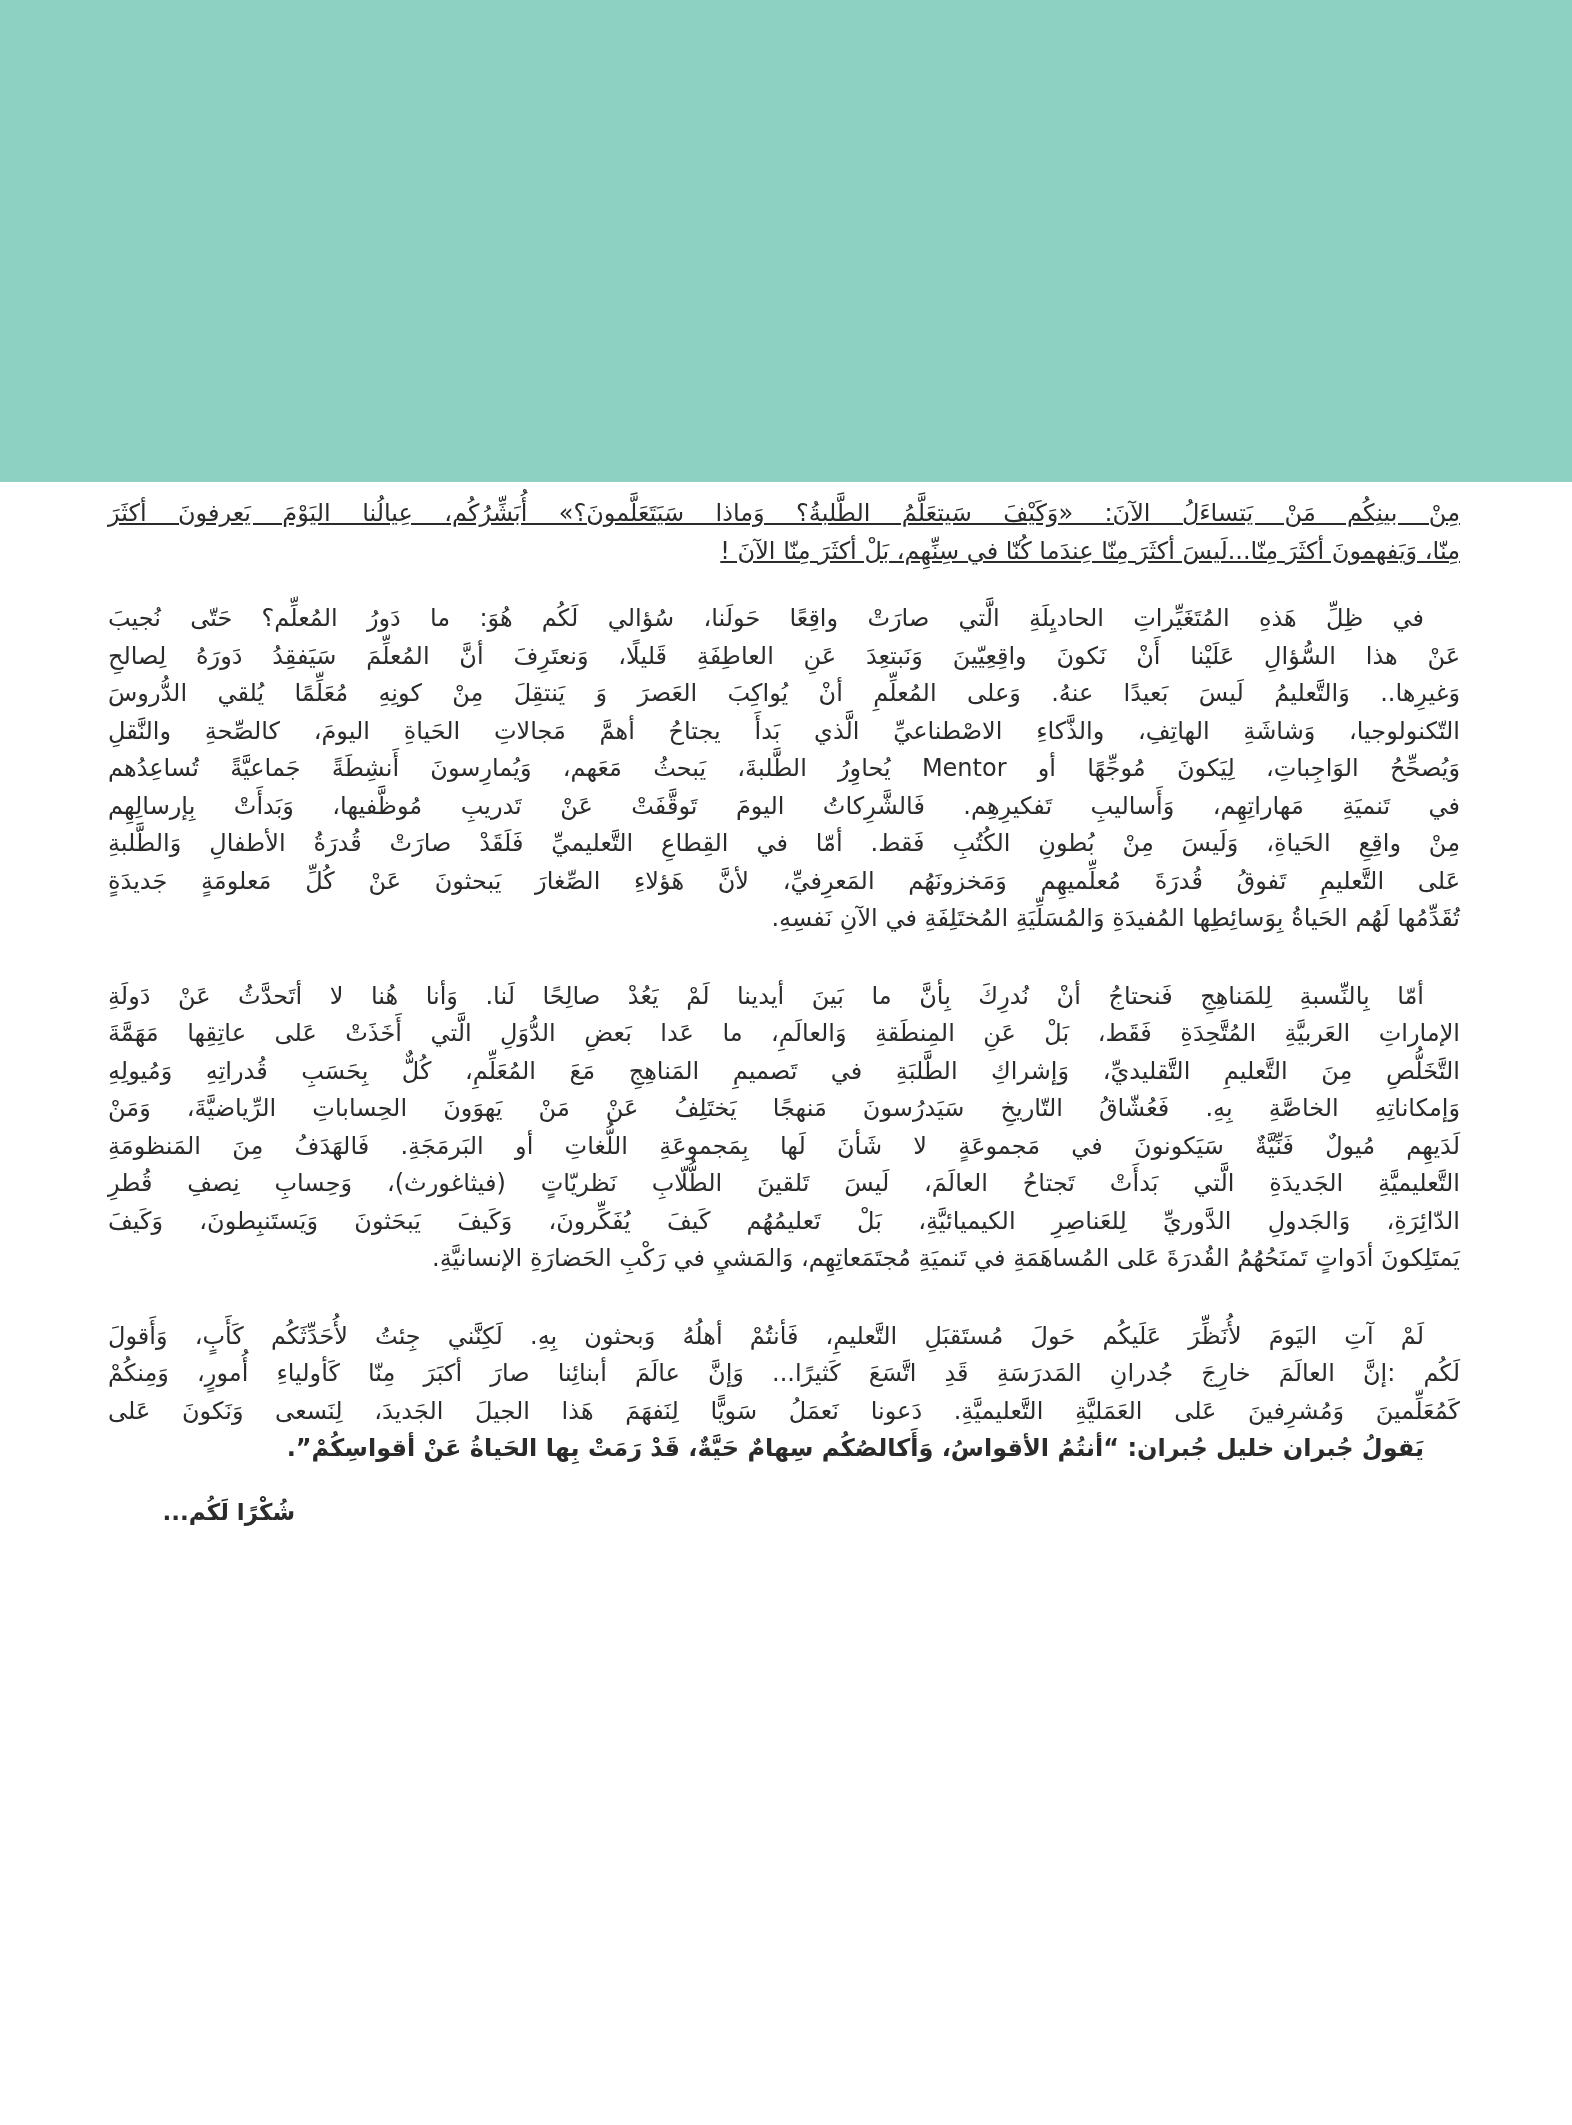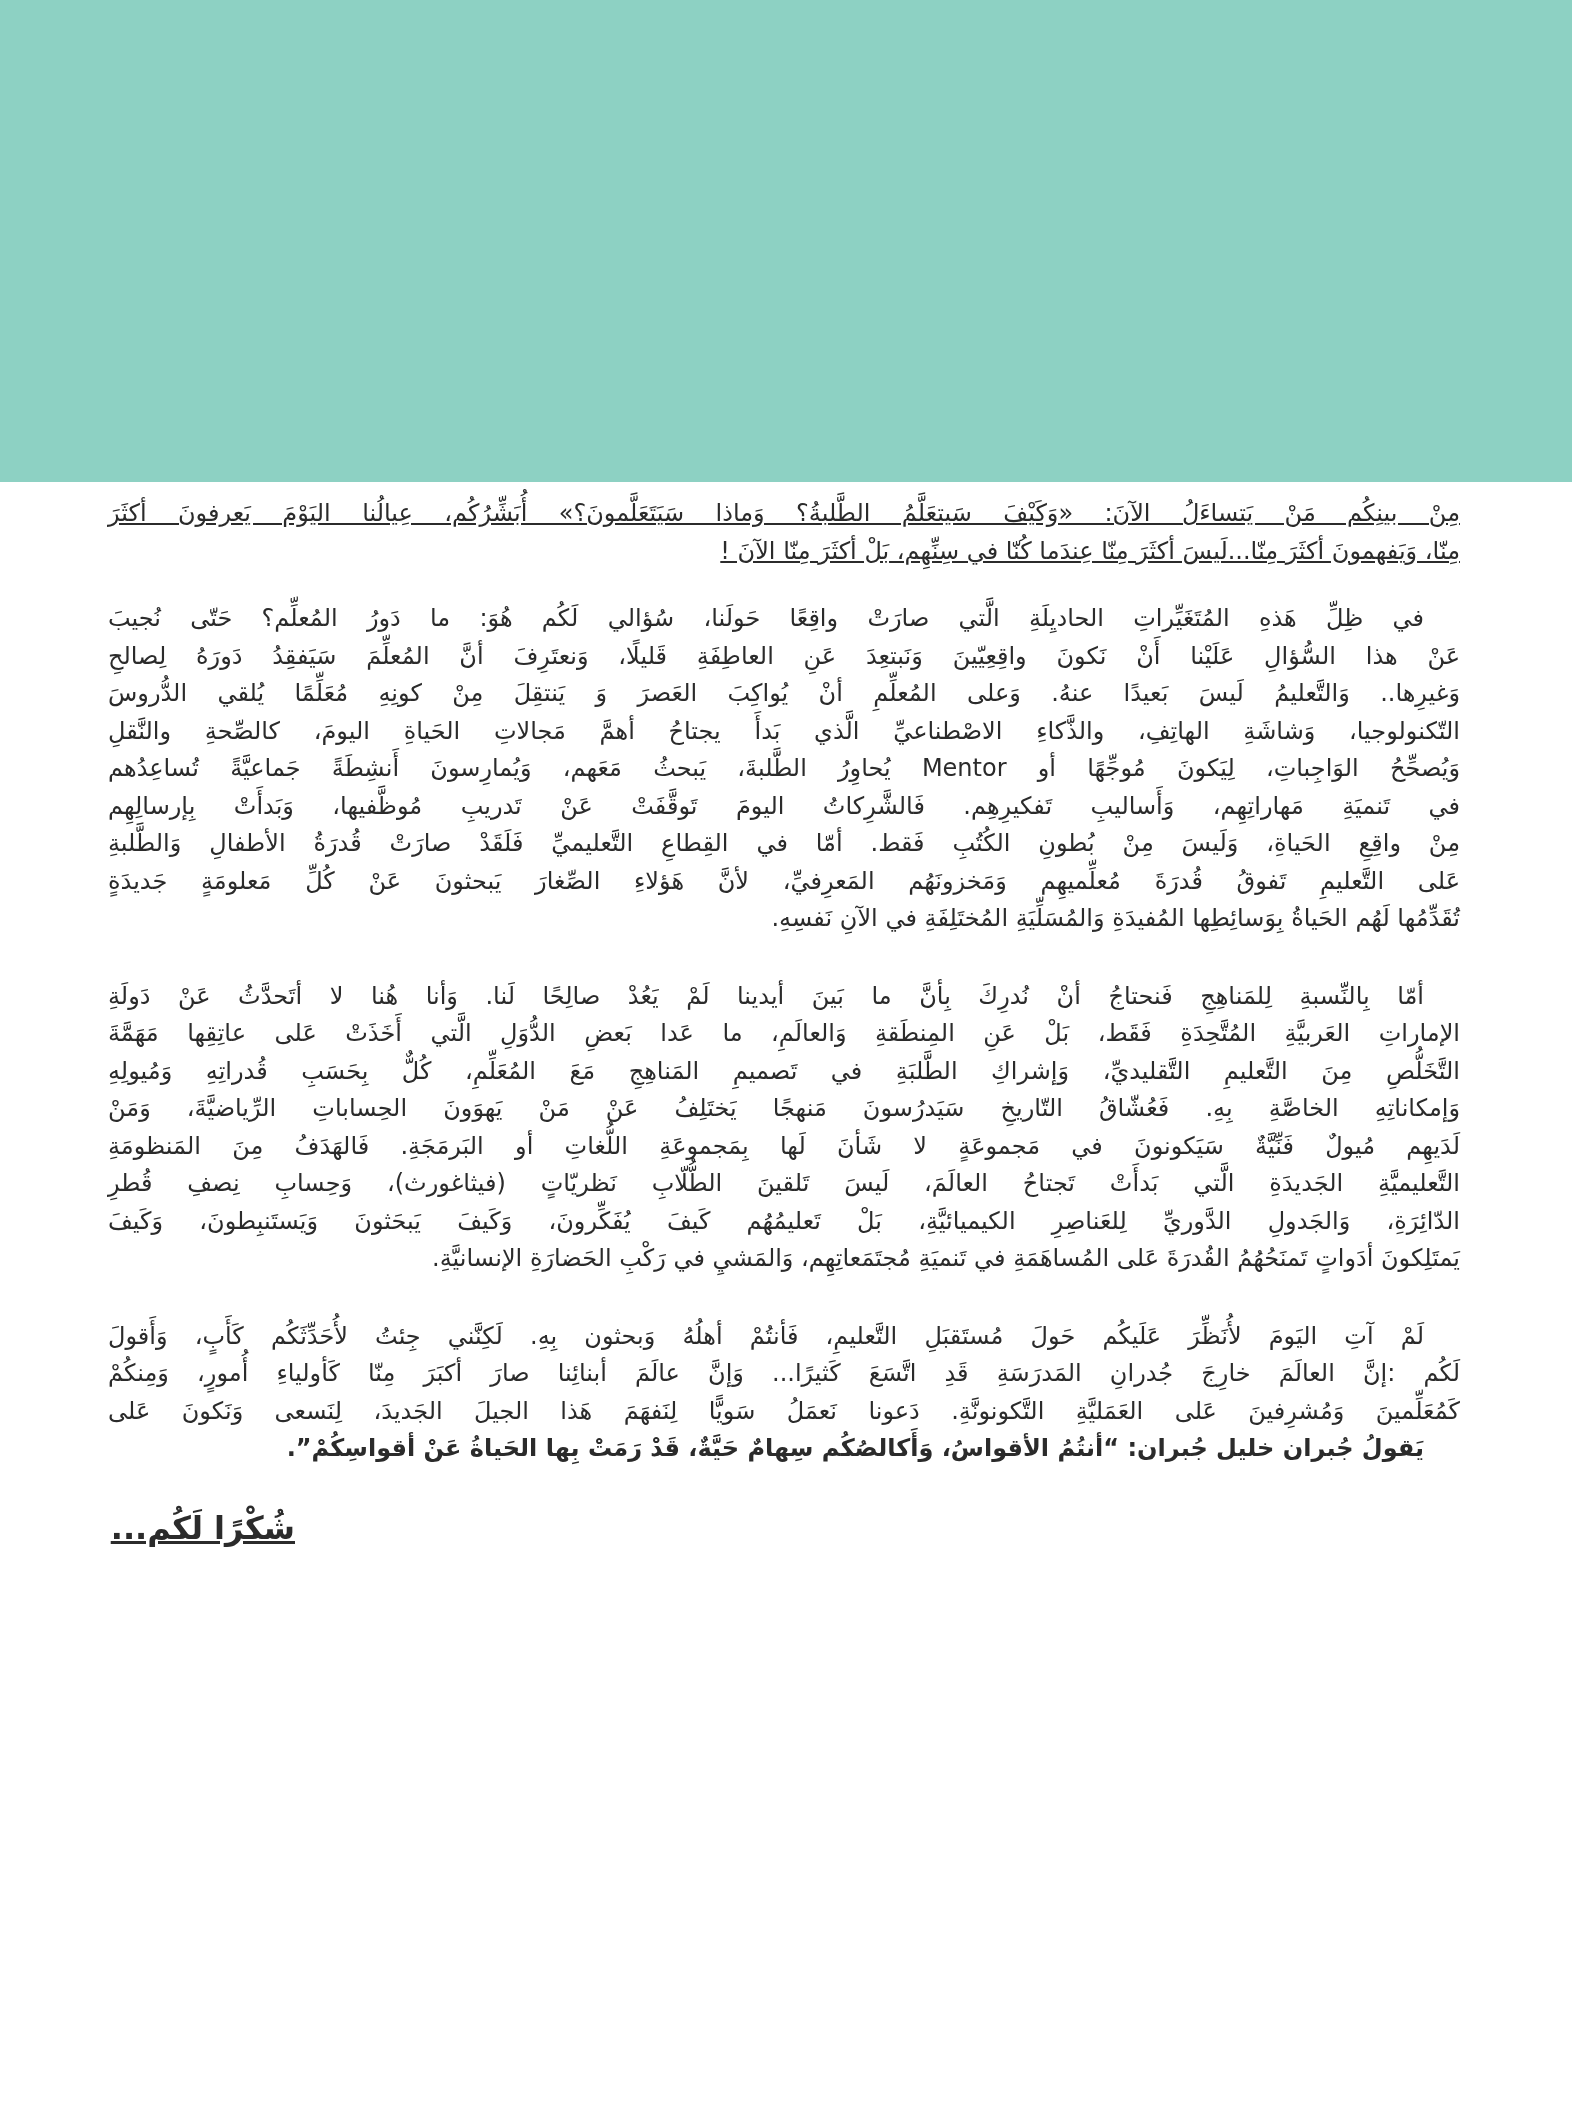--- a/index.html
+++ b/index.html
@@ -55,28 +55,27 @@
     #p3 { margin-top: 40px; }
     #p4 { margin-top: 40px; }
     .quote-line {
       font-weight: bold;
     }
     .quote-line .normal {
       font-weight: bold;
       margin-top: 20px;
     }
     .closing {
-      margin-top: 40px;
-      font-size: 32px;
+      margin-top: 24px;
+      font-size: 23px;
       font-weight: bold;
       line-height: 40px;
       text-align: right;
       padding-right: 1165px;
       white-space: nowrap;
-      text-decoration: underline;
     }
   </style>
 </head>
 <body>
 
 <div class="header-band" style="background: rgb(141, 209, 195);"></div>
 
 <div class="content">
 
   <div class="para" id="p1">
@@ -103,19 +102,19 @@
     <span class="line">وَإمكاناتِهِ الخاصَّةِ بِهِ. فَعُشّاقُ التّاريخِ سَيَدرُسونَ مَنهجًا يَختَلِفُ عَنْ مَنْ يَهوَونَ الحِساباتِ الرِّياضيَّةَ، وَمَنْ</span>
     <span class="line">لَدَيهِم مُيولٌ فَنِّيَّةٌ سَيَكونونَ في مَجموعَةٍ لا شَأنَ لَها بِمَجموعَةِ اللُّغاتِ أو البَرمَجَةِ. فَالهَدَفُ مِنَ المَنظومَةِ</span>
     <span class="line">التَّعليميَّةِ الجَديدَةِ الَّتي بَدأَتْ تَجتاحُ العالَمَ، لَيسَ تَلقينَ الطُّلّابِ نَظريّاتٍ (فيثاغورث)، وَحِسابِ نِصفِ قُطرِ</span>
     <span class="line">الدّائِرَةِ، وَالجَدولِ الدَّوريِّ لِلعَناصِرِ الكيميائيَّةِ، بَلْ تَعليمُهُم كَيفَ يُفَكِّرونَ، وَكَيفَ يَبحَثونَ وَيَستَنبِطونَ، وَكَيفَ</span>
     <span class="line last">يَمتَلِكونَ أدَواتٍ تَمنَحُهُمُ القُدرَةَ عَلى المُساهَمَةِ في تَنميَةِ مُجتَمَعاتِهِم، وَالمَشيِ في رَكْبِ الحَضارَةِ الإنسانيَّةِ.</span>
   </div>
 
   <div class="para" id="p4">
     <span class="line indent">لَمْ آتِ اليَومَ لأُنَظِّرَ عَلَيكُم حَولَ مُستَقبَلِ التَّعليمِ، فَأنتُمْ أهلُهُ وَبحثون بِهِ. لَكِنَّني جِئتُ لأُحَدِّثَكُم كَأَبٍ، وَأَقولَ</span>
     <span class="line">لَكُم :إنَّ العالَمَ خارِجَ جُدرانِ المَدرَسَةِ قَدِ اتَّسَعَ كَثيرًا... وَإنَّ عالَمَ أبنائِنا صارَ أكبَرَ مِنّا كَأولياءِ أُمورٍ، وَمِنكُمْ</span>
-    <span class="line">كَمُعَلِّمينَ وَمُشرِفينَ عَلى العَمَليَّةِ التَّكونونَّةِ. دَعونا نَعمَلُ سَويًّا لِنَفهَمَ هَذا الجيلَ الجَديدَ، لِنَسعى وَنَكونَ عَلى</span>
+    <span class="line">كَمُعَلِّمينَ وَمُشرِفينَ عَلى العَمَليَّةِ التَّعليميَّةِ. دَعونا نَعمَلُ سَويًّا لِنَفهَمَ هَذا الجيلَ الجَديدَ، لِنَسعى وَنَكونَ عَلى</span>
     <span class="line last indent quote-line"><span class="normal">يَقولُ جُبران خليل جُبران: </span><span>“أنتُمُ الأقواسُ، وَأَكالصُكُم سِهامٌ حَيَّةٌ، قَدْ رَمَتْ بِها الحَياةُ عَنْ أقواسِكُمْ”.</span></span>
   </div>
 
   <div class="closing">شُكْرًا لَكُم...</div>
 
 </div>
 
 </body></html>

